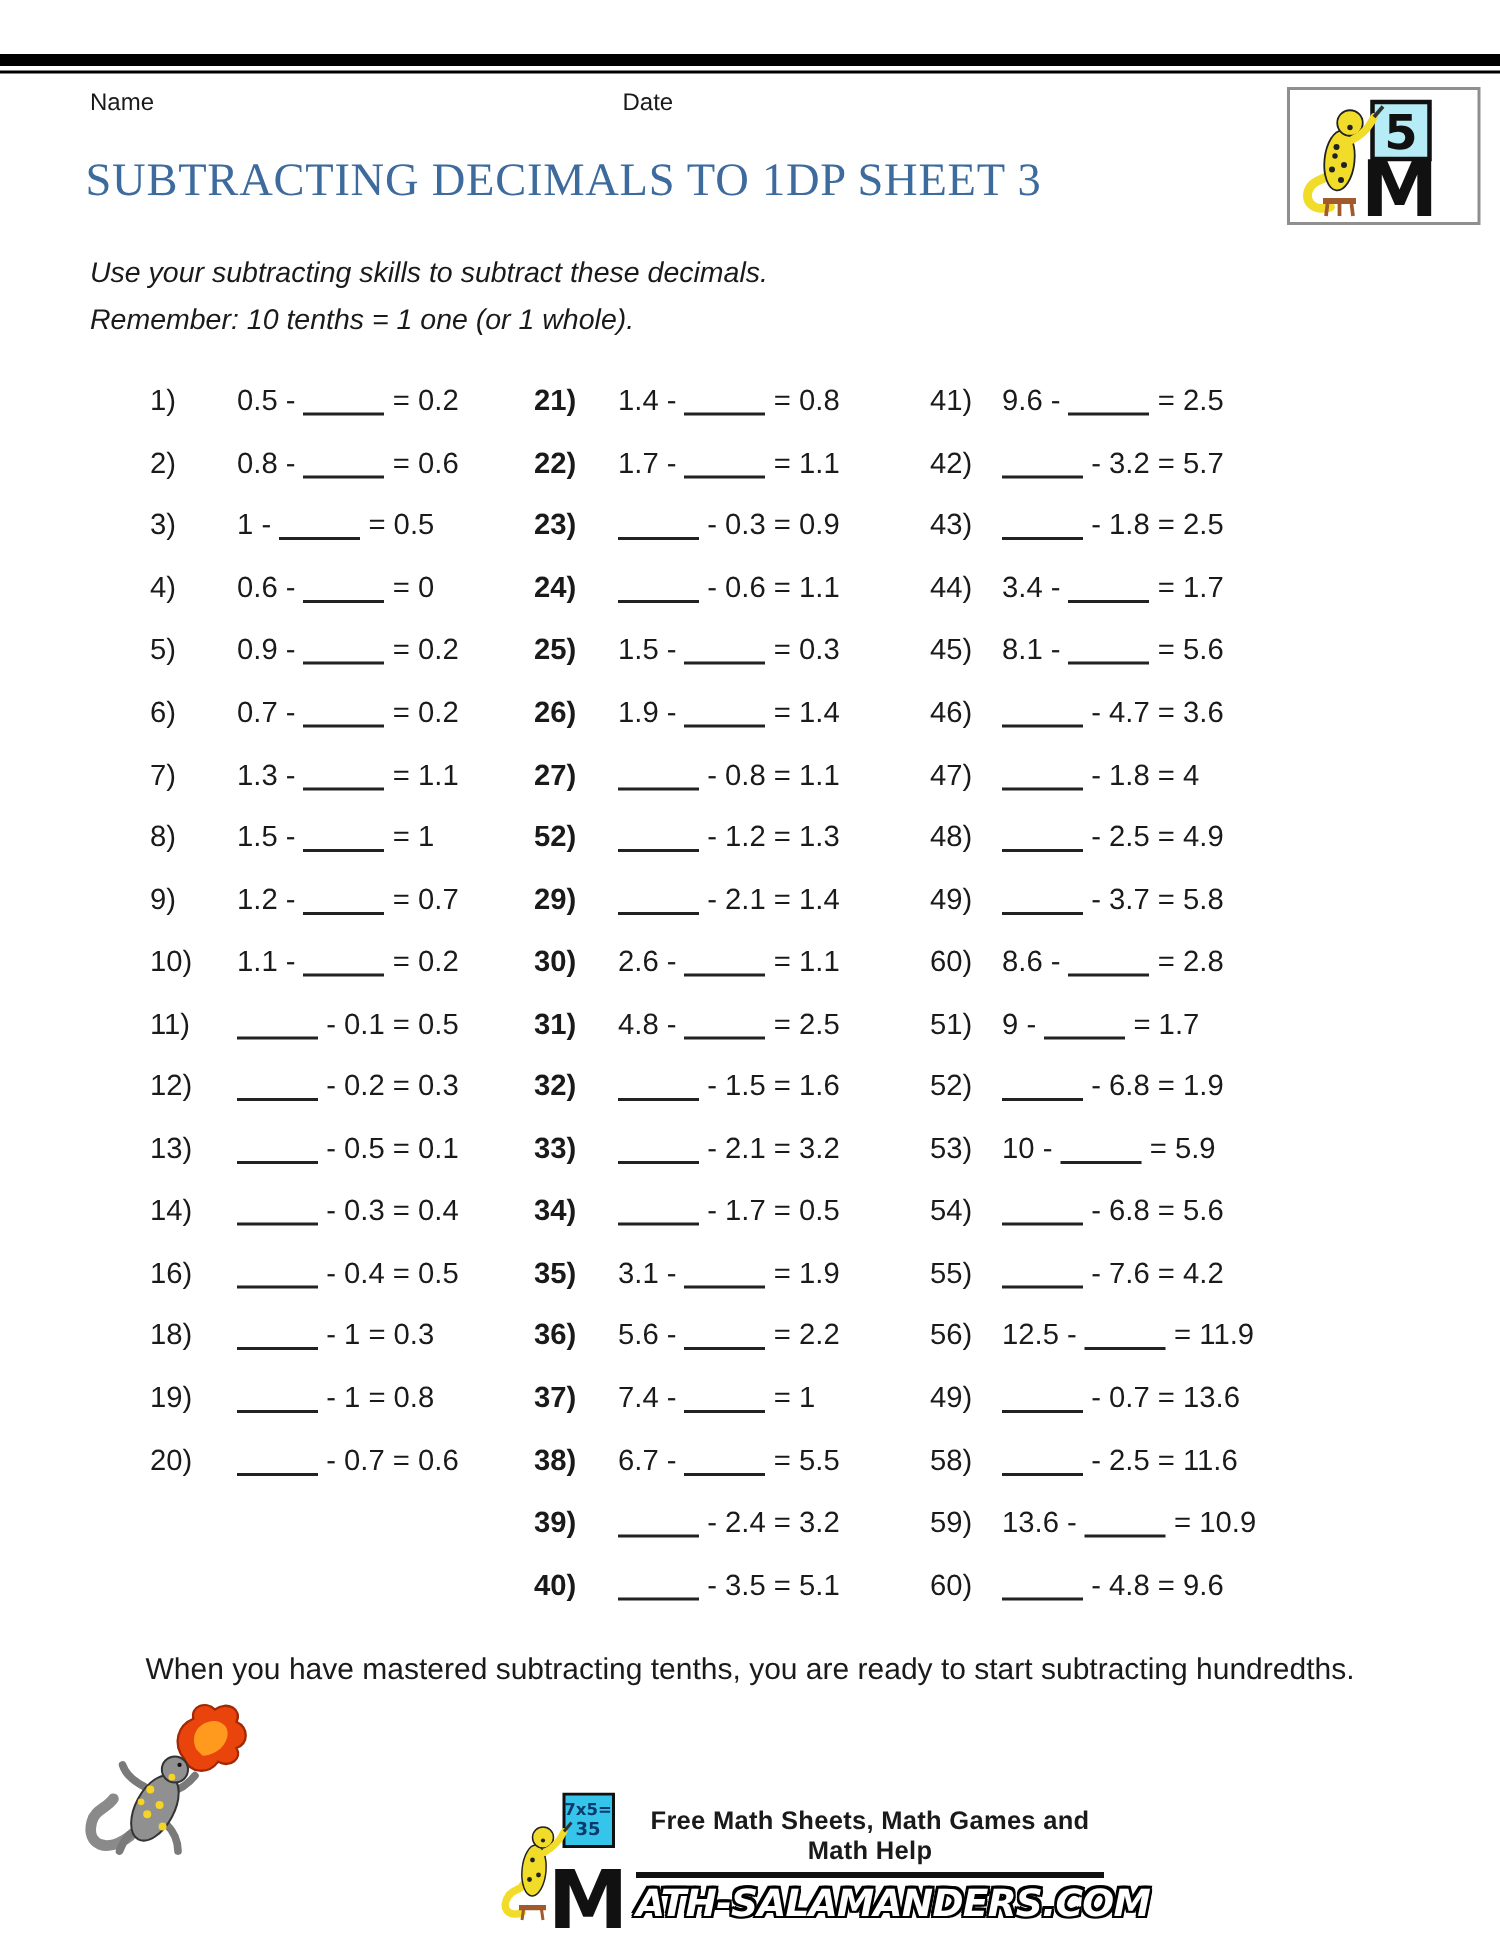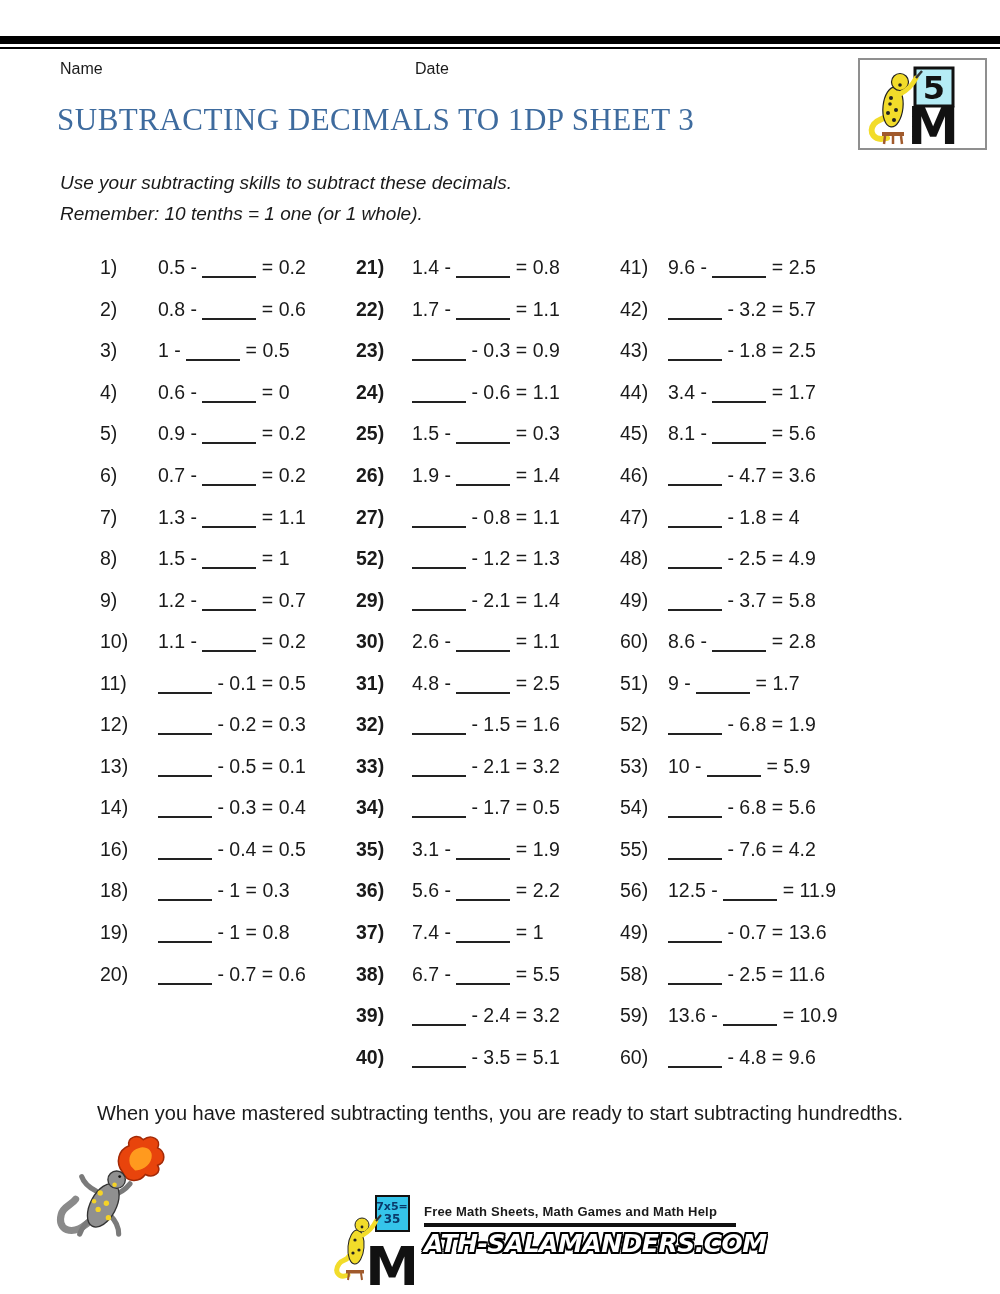--- a/index.html
+++ b/index.html
@@ -31,21 +31,21 @@
   .blank{display:inline-block;width:54px;height:5px;border-bottom:2px solid #222;vertical-align:-4px;}
 
   .footer-note{position:absolute;left:0;top:1102px;width:1000px;text-align:center;font-size:20px;margin:0;}
 
   .flame-salamander{position:absolute;left:53px;top:1131px;width:118px;height:122px;}
   .flame-salamander svg{width:100%;height:100%;display:block;}
 
   .site-logo{position:absolute;left:330px;top:1195px;display:flex;align-items:flex-start;}
   .logo-icon{width:92px;height:92px;flex:none;}
   .logo-text{margin-left:2px;padding-top:9px;}
-  .logo-tagline{font-size:13px;font-weight:700;letter-spacing:.2px;width:312px;}
+  .logo-tagline{font-size:17px;font-weight:700;letter-spacing:.2px;text-align:center;width:312px;}
   .logo-rule{width:312px;height:4px;background:#111;margin:4px 0 2px;}
   .logo-wordmark{font-family:"DejaVu Sans",sans-serif;font-size:25px;font-weight:700;letter-spacing:-.5px;
                  color:#fff;white-space:nowrap;
                  text-shadow:-1.6px -1.6px 0 #000,1.6px -1.6px 0 #000,-1.6px 1.6px 0 #000,1.6px 1.6px 0 #000,
                              0 -1.6px 0 #000,0 1.6px 0 #000,-1.6px 0 0 #000,1.6px 0 0 #000;font-style:italic;}
 </style>
 </head>
 <body>
 
 <div class="page">

